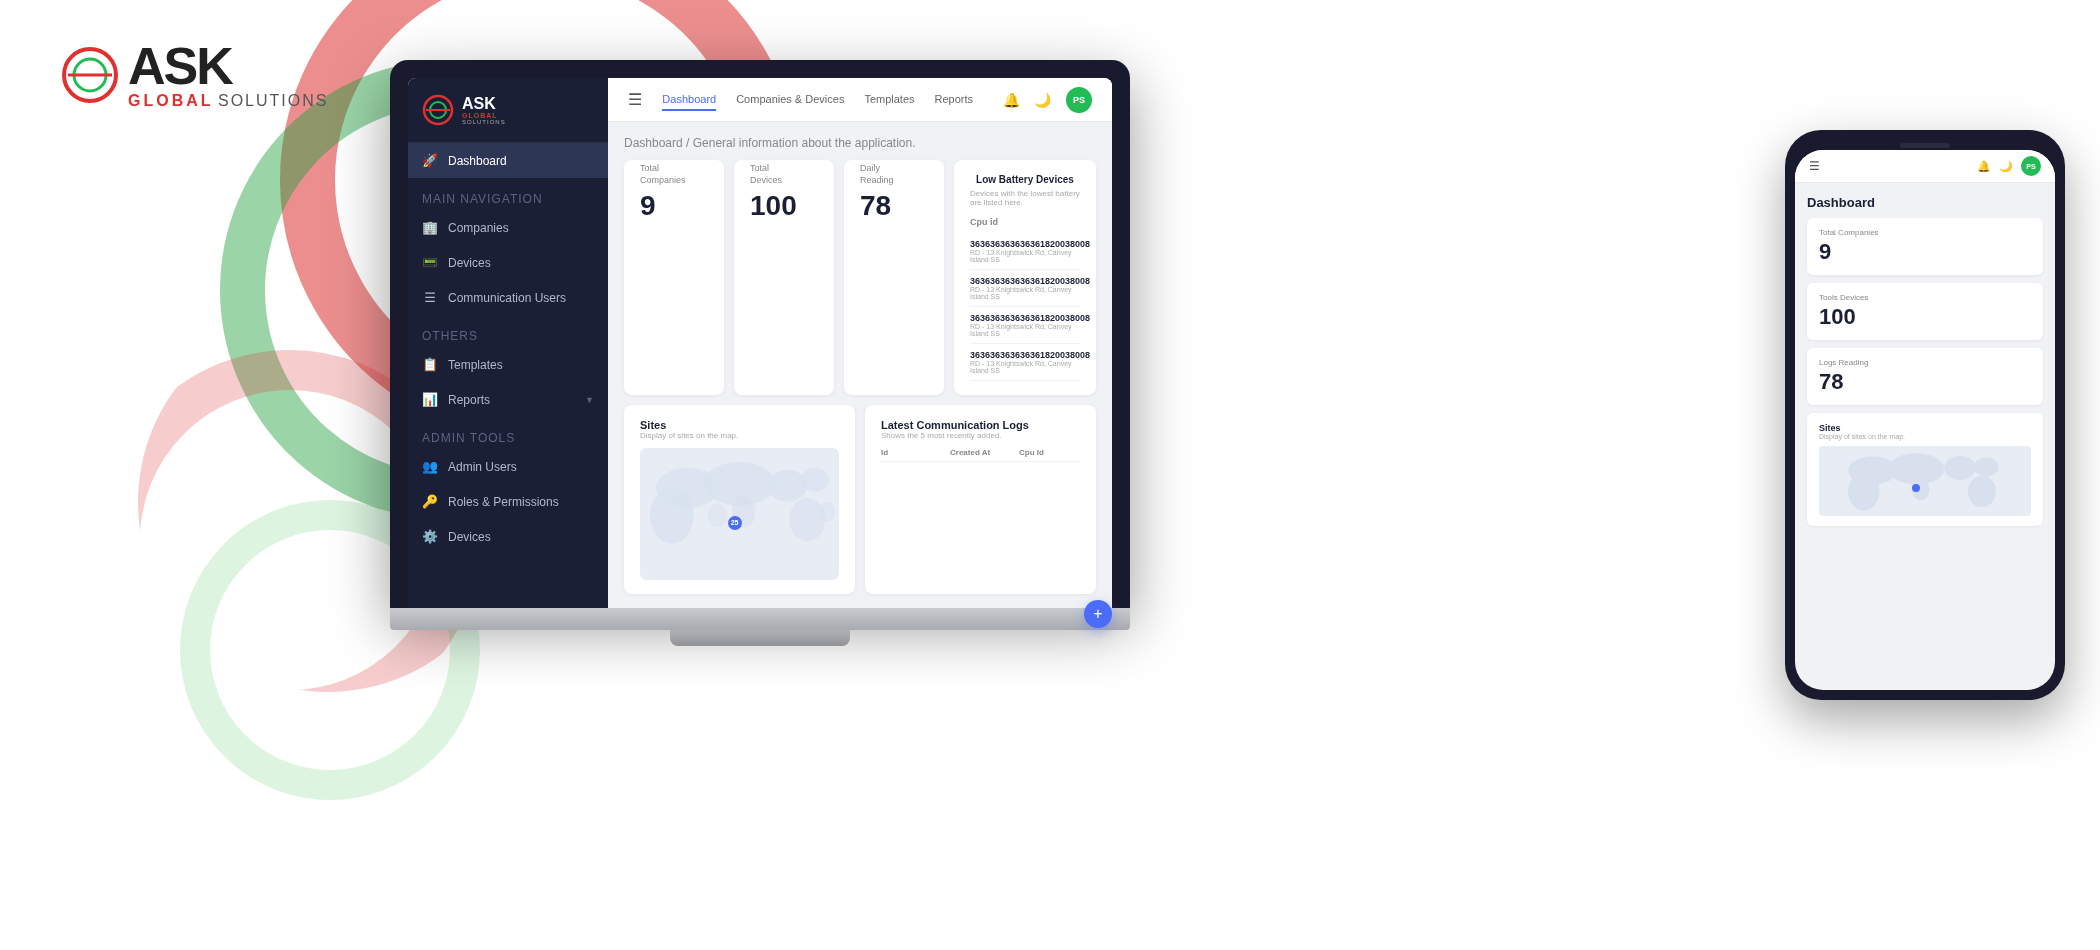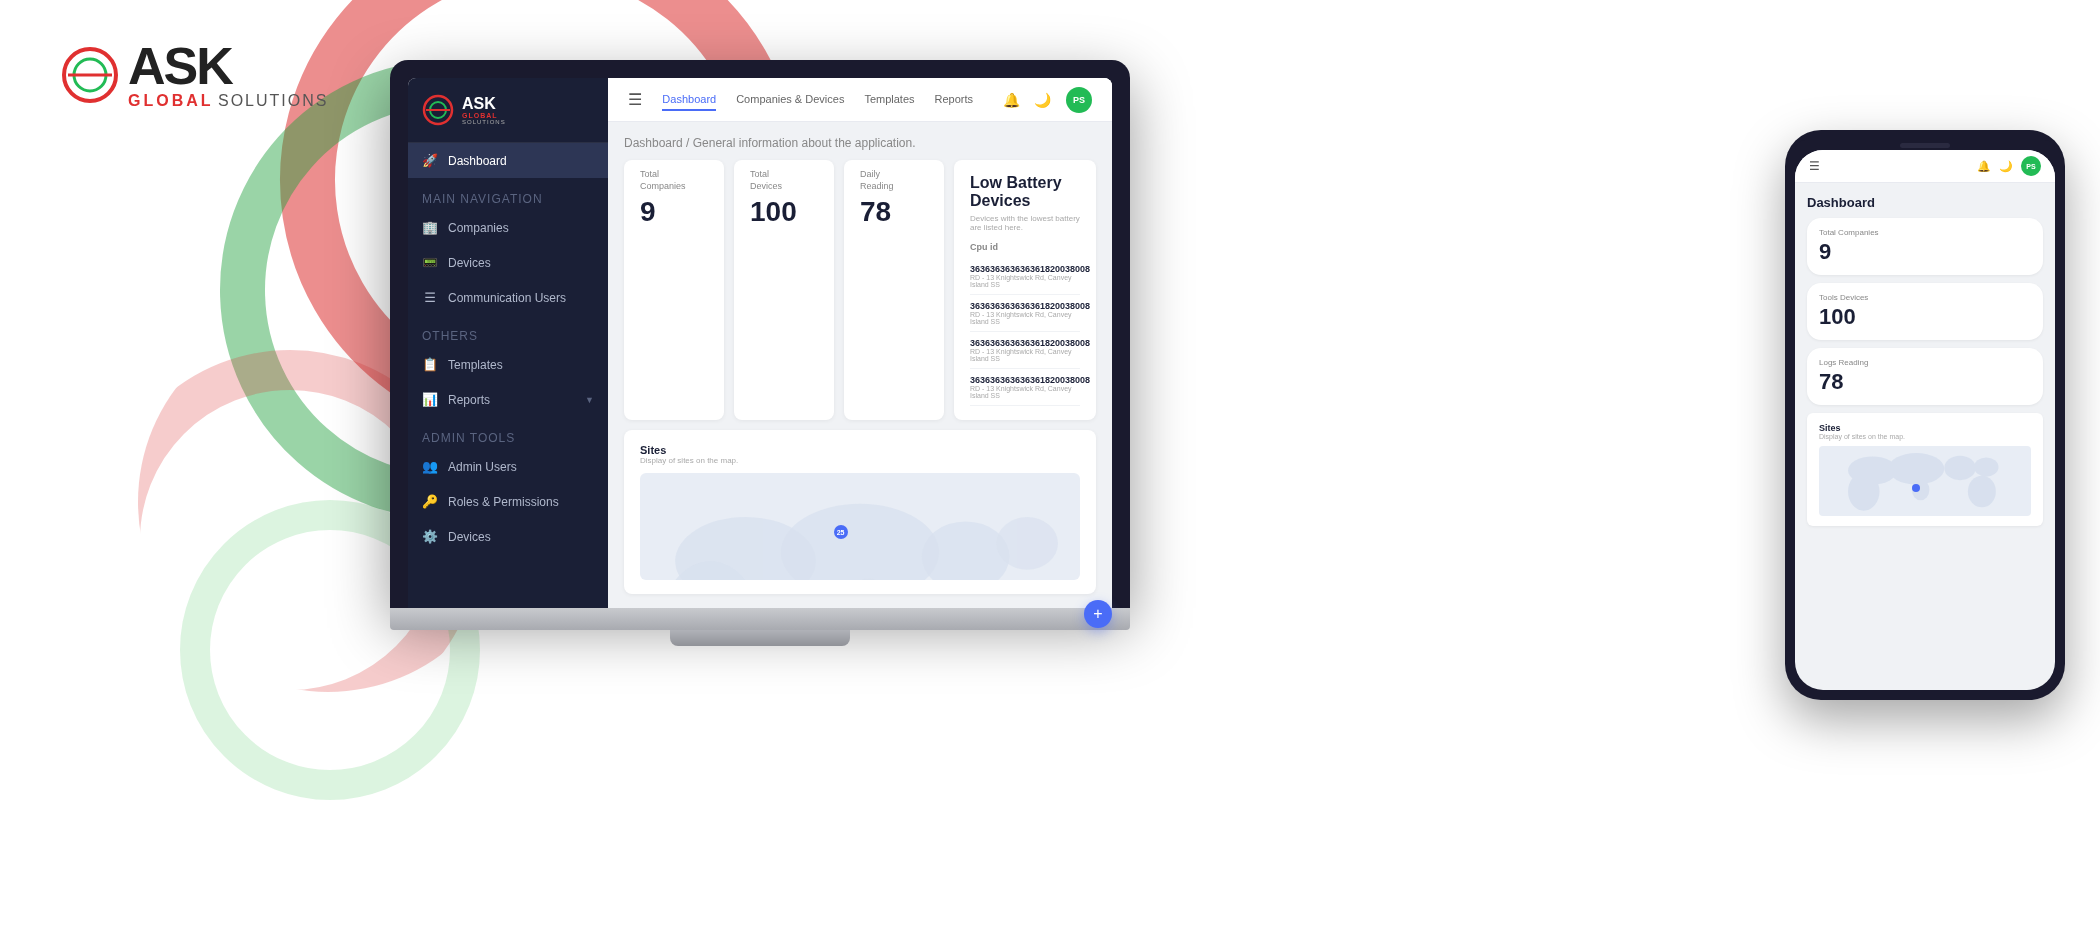--- a/index.html
+++ b/index.html
@@ -276,21 +276,21 @@
     }
 
     
     .stats-row {
       display: flex;
       gap: 10px;
     }
     .stat-card {
       background: #fff;
       border-radius: 8px;
-      padding: 9px 16px;
+      padding: 3px 16px;
       min-width: 100px;
       flex: 1;
       box-shadow: 0 1px 4px rgba(0,0,0,0.06);
     }
     .stat-card .label {
       font-size: 9px;
       color: #888;
       line-height: 1.3;
     }
     .stat-card .value {
@@ -307,24 +307,25 @@
     }
     .battery-card {
       background: #fff;
       border-radius: 8px;
       padding: 14px 16px;
       flex: 1;
       box-shadow: 0 1px 4px rgba(0,0,0,0.06);
       overflow: hidden;
     }
     .battery-card .title {
-      font-size: 16px;
+      font-size: 10px;
       font-weight: 700;
       color: #1a1f36;
       margin-bottom: 4px;
+      text-align: center;
     }
     .battery-card .subtitle {
       font-size: 8px;
       color: #aaa;
       margin-bottom: 10px;
     }
     .battery-item {
       padding: 6px 0;
       border-bottom: 1px solid #f0f2f5;
     }
@@ -506,21 +507,21 @@
       flex-direction: column;
       gap: 8px;
     }
     .phone-page-title {
       font-size: 13px;
       font-weight: 700;
       color: #1a1f36;
     }
     .phone-stat-card {
       background: #fff;
-      border-radius: 14px;
+      border-radius: 6px;
       padding: 10px 12px;
       box-shadow: 0 1px 3px rgba(0,0,0,0.06);
     }
     .phone-stat-card .label {
       font-size: 8px;
       color: #888;
     }
     .phone-stat-card .value {
       font-size: 22px;
       font-weight: 700;
@@ -733,20 +734,29 @@
                   <ellipse cx="440" cy="80" rx="35" ry="30" fill="#c8d4e8" opacity="0.6"></ellipse>
                   <ellipse cx="80" cy="170" rx="55" ry="70" fill="#c8d4e8" opacity="0.7"></ellipse>
                   <ellipse cx="195" cy="170" rx="25" ry="30" fill="#c8d4e8" opacity="0.5"></ellipse>
                   <ellipse cx="420" cy="180" rx="45" ry="55" fill="#c8d4e8" opacity="0.6"></ellipse>
                   <ellipse cx="470" cy="160" rx="20" ry="25" fill="#c8d4e8" opacity="0.5"></ellipse>
                 </svg>
                 <div class="map-dot">25</div>
               </div>
             </div>
 
+            <div class="comm-logs-card">
+              <div class="title">Latest Communication Logs</div>
+              <div class="subtitle">Shows the 5 most recently added.</div>
+              <div class="logs-table-header">
+                <span class="logs-col">Id</span>
+                <span class="logs-col">Created At</span>
+                <span class="logs-col">Cpu Id</span>
+              </div>
+            </div>
           </div>
         </div>
 
         <div class="fab-button">+</div>
       </div>
     </div>
   </div>
   <div class="laptop-base"></div>
   <div class="laptop-stand"></div>
 </div>

